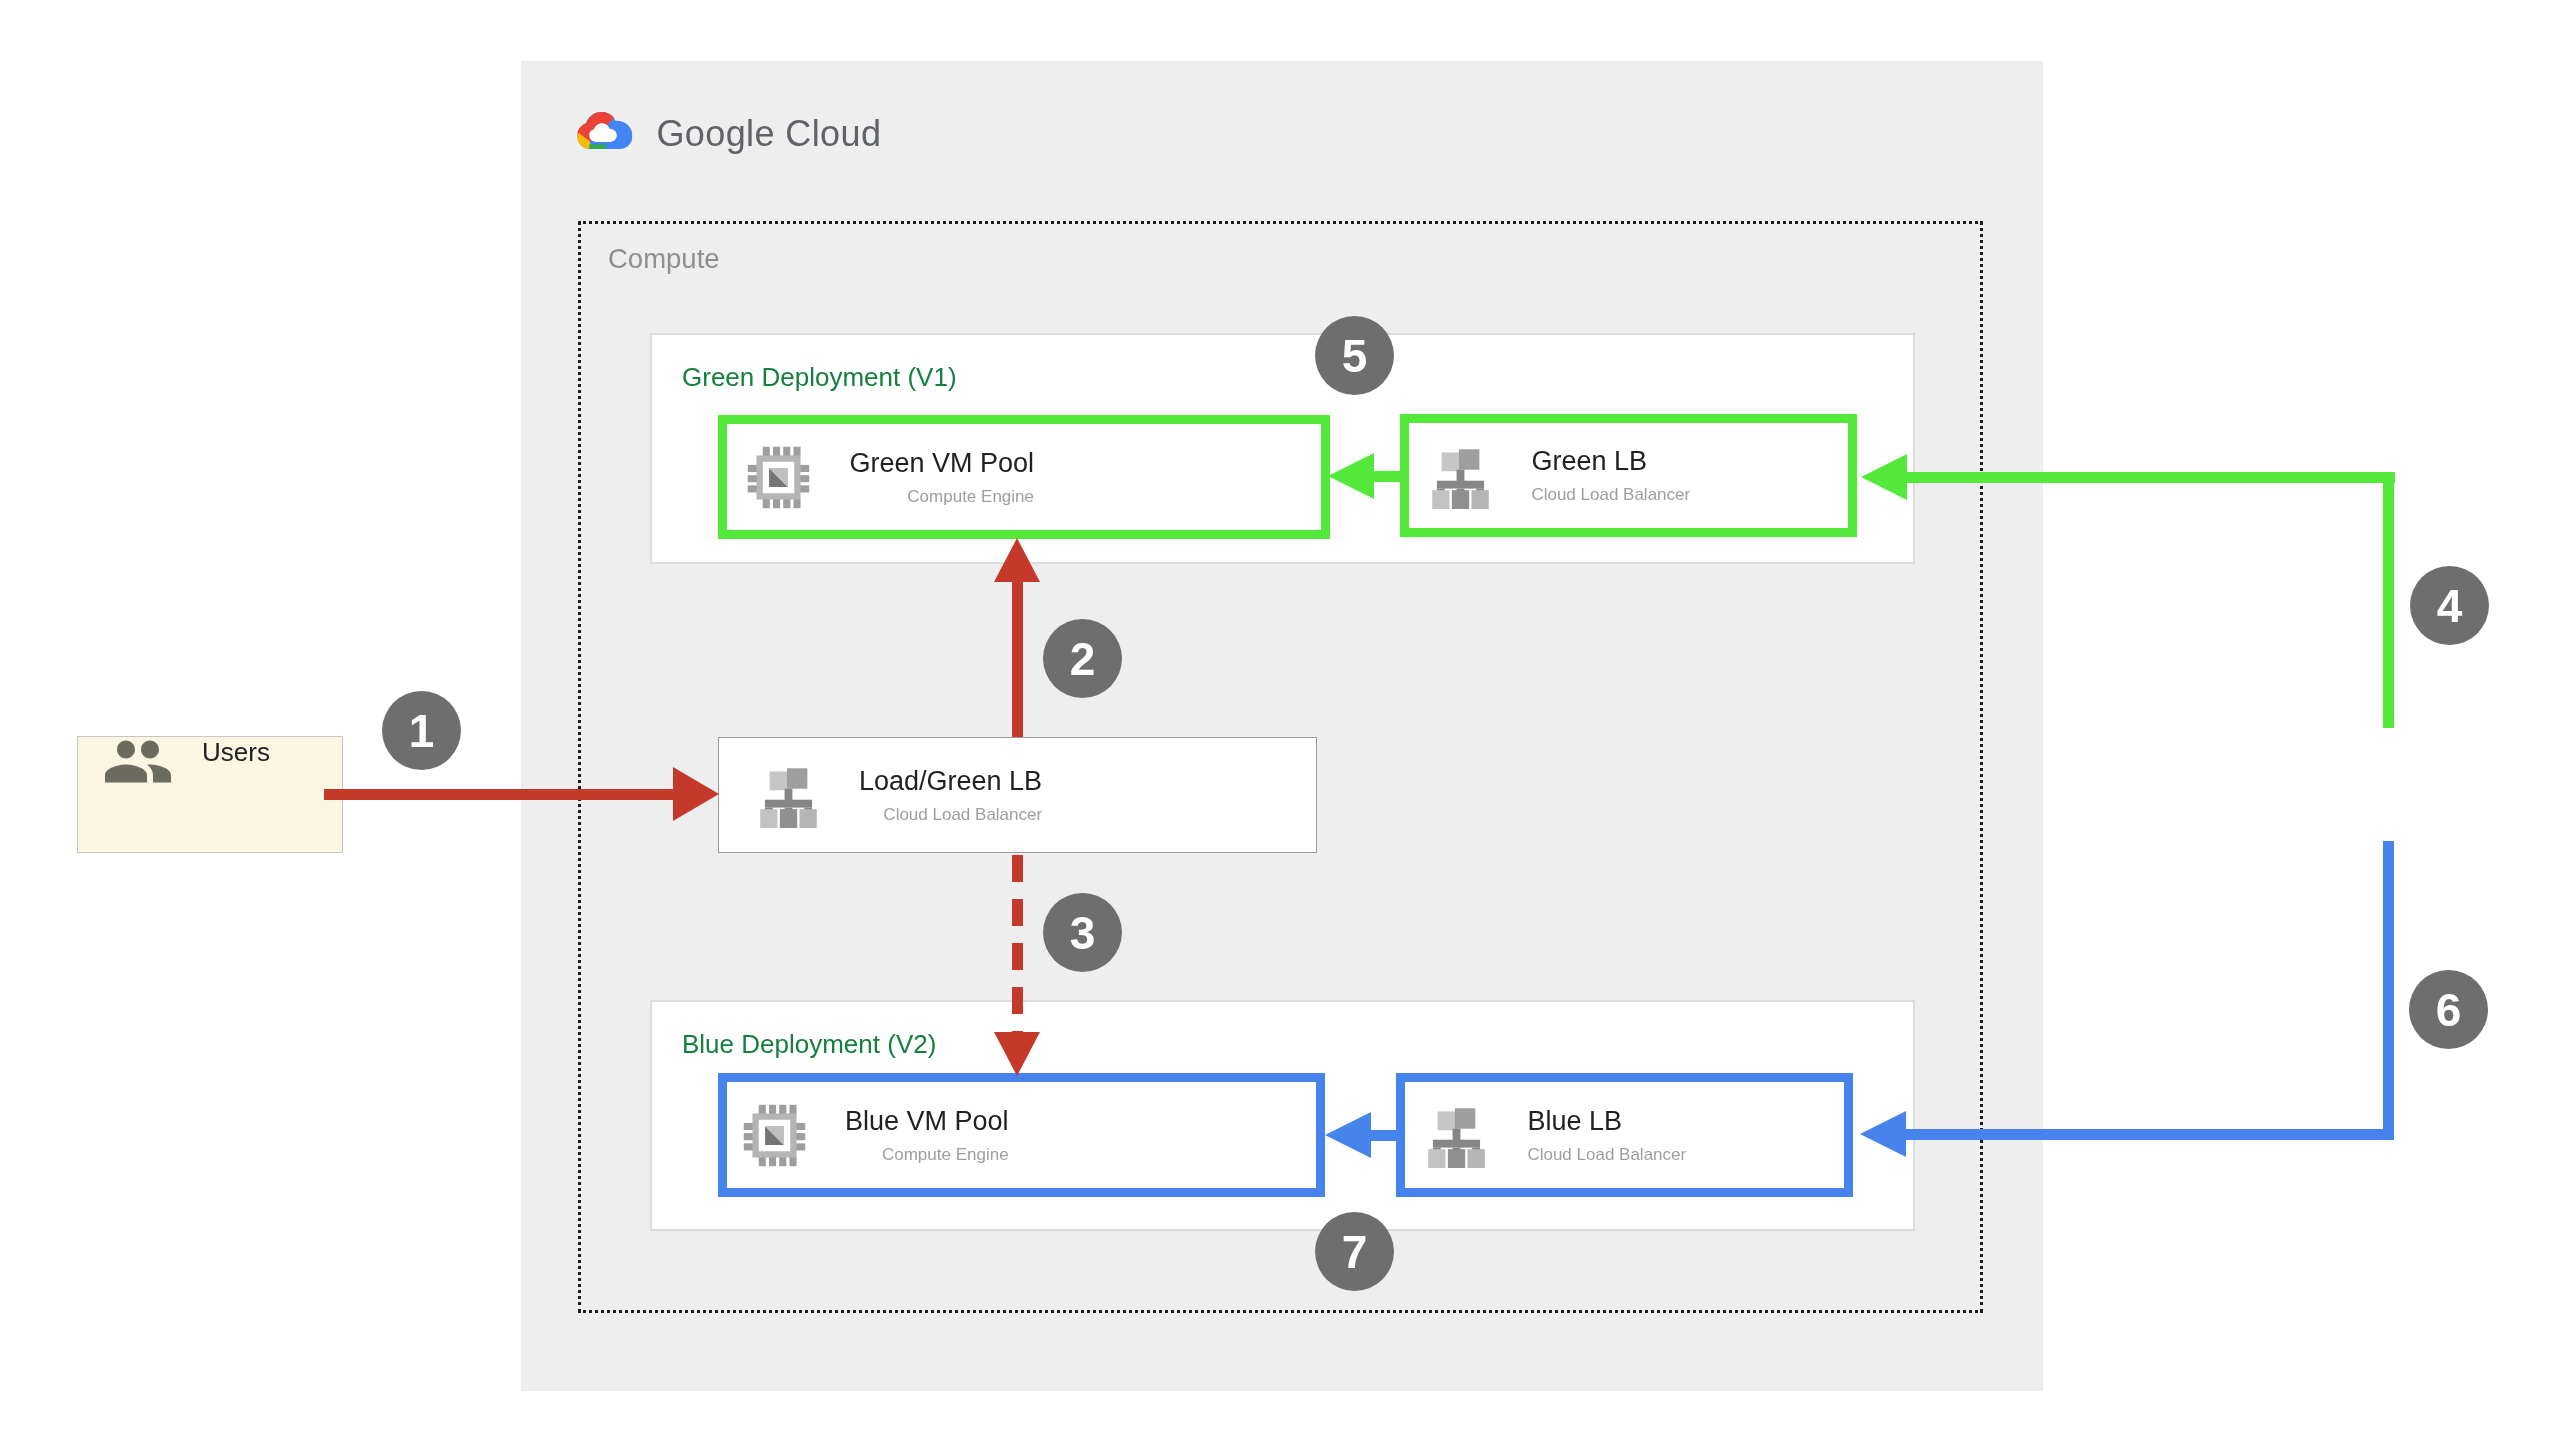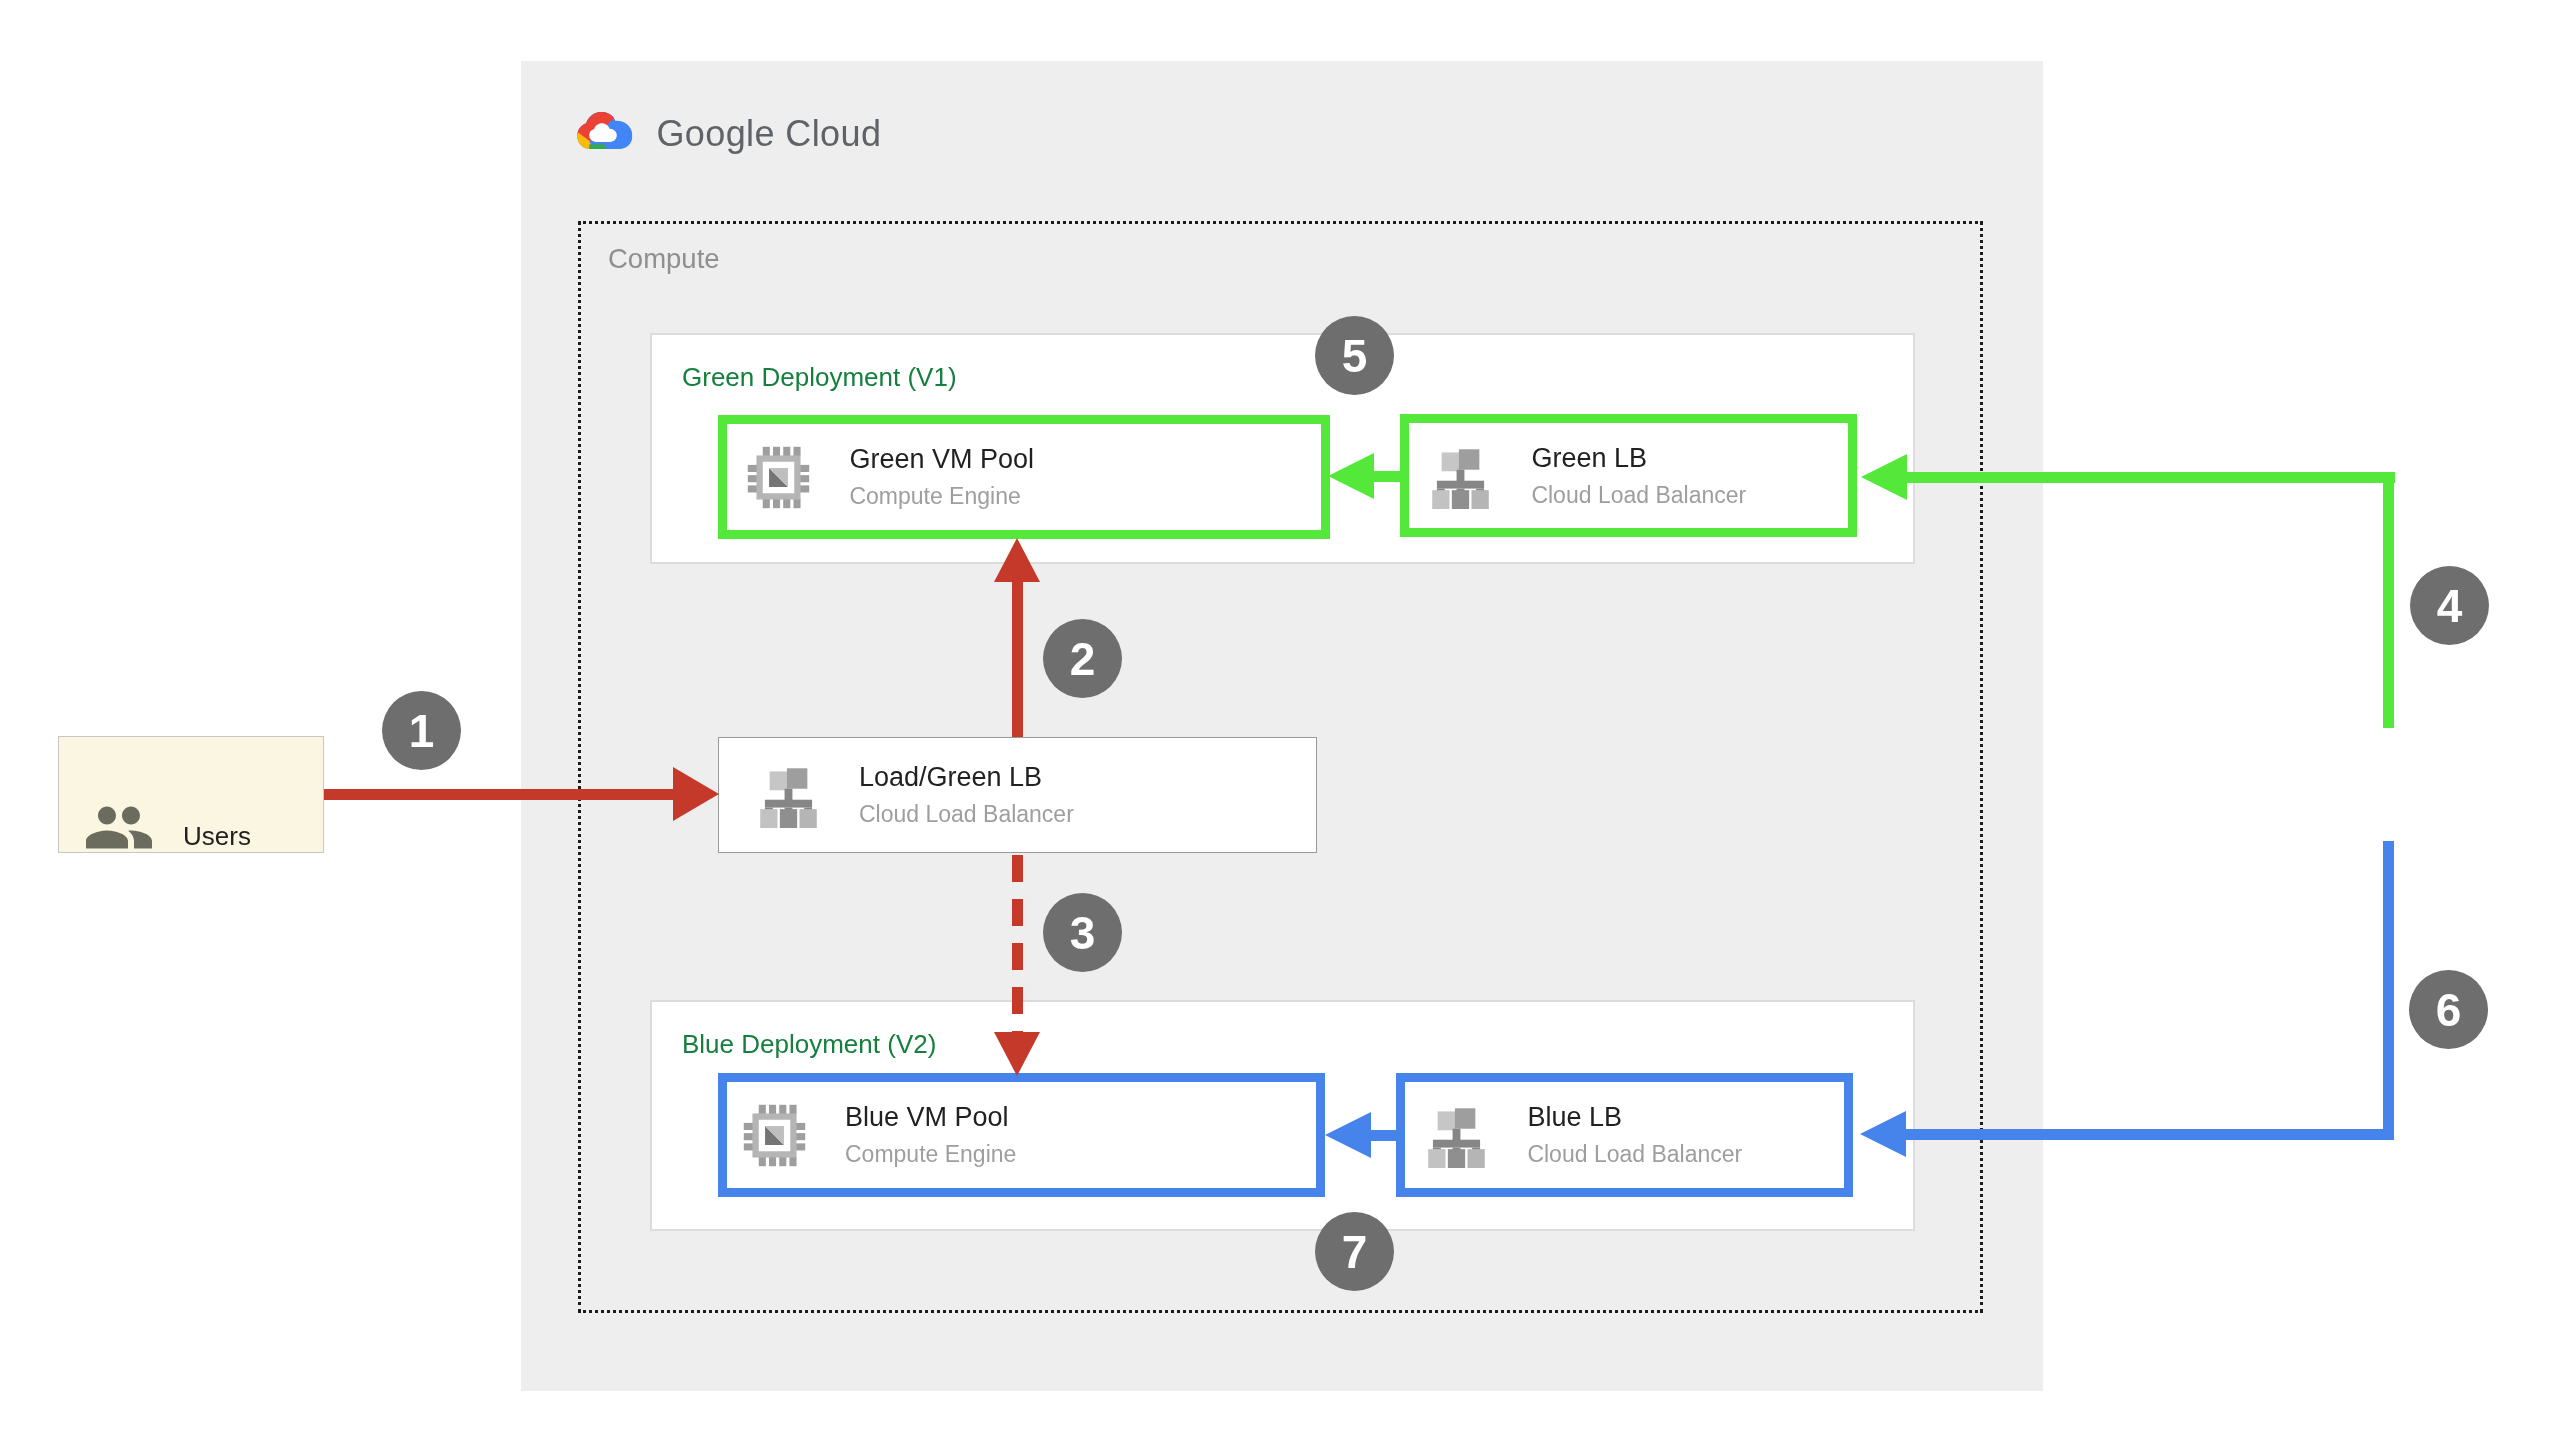--- a/index.html
+++ b/index.html
@@ -18,29 +18,29 @@
   #group-green { left:650px; top:333px; width:1265px; height:231px; }
   #group-blue  { left:650px; top:1000px; width:1265px; height:231px; }
   .group-label { position:absolute; left:30px; top:27px; font-size:26px; color:#15803d; }
 
   .node { position:absolute; background:#ffffff; display:flex; align-items:center; box-sizing:border-box; }
   .node-green { border:9.4px solid #53E83A; }
   .node-blue  { border:9.4px solid #4683EA; }
   .node-gray  { border:1.6px solid #9A9A9A; }
   .node .txt { display:flex; flex-direction:column; gap:8px; }
   .node .title { font-size:27px; color:#212121; }
-  .node .subtitle { font-size:23px; color:#9E9E9E; }
+  .node .subtitle { font-size:17px; color:#9E9E9E;text-align:right; }
 
   #green-vm { left:718px;  top:415px;  width:612px; height:124px; padding-left:20.4px; gap:39px; }
   #green-lb { left:1400px; top:414px;  width:457px; height:123px; padding-left:20.4px; gap:39px; }
   #bg-lb    { left:718px;  top:737px;  width:599px; height:116px; padding-left:38px; gap:39px; }
   #blue-vm  { left:718px;  top:1073px; width:607px; height:124px; padding-left:16px; gap:39px; }
   #blue-lb  { left:1396px; top:1073px; width:457px; height:124px; padding-left:20.4px; gap:39px; }
 
-  .actor { position:absolute; background:#FBF6E1; border:1.6px solid #C6C6C6; display:flex; align-items:flex-end; box-sizing:border-box; }
+  .actor { position:absolute; background:#FBF6E1; border:1.6px solid #C6C6C6; display:flex; align-items:flex-start; box-sizing:border-box;margin-left:19px; }
   #users { left:58px;   top:736px; width:266px; height:117px; padding-left:27px; gap:31px; }
   #qadev { left:2247px; top:726px; width:285px; height:118px; padding-left:22px; gap:35px; }
   .actor-label { font-size:26px; color:#212121; }
 
   .line { position:absolute; }
   .red   { background:#C5392B; }
   .greenl{ background:#53E83A; }
   .bluel { background:#4683EA; }
   .head  { position:absolute; width:0; height:0; }
 

